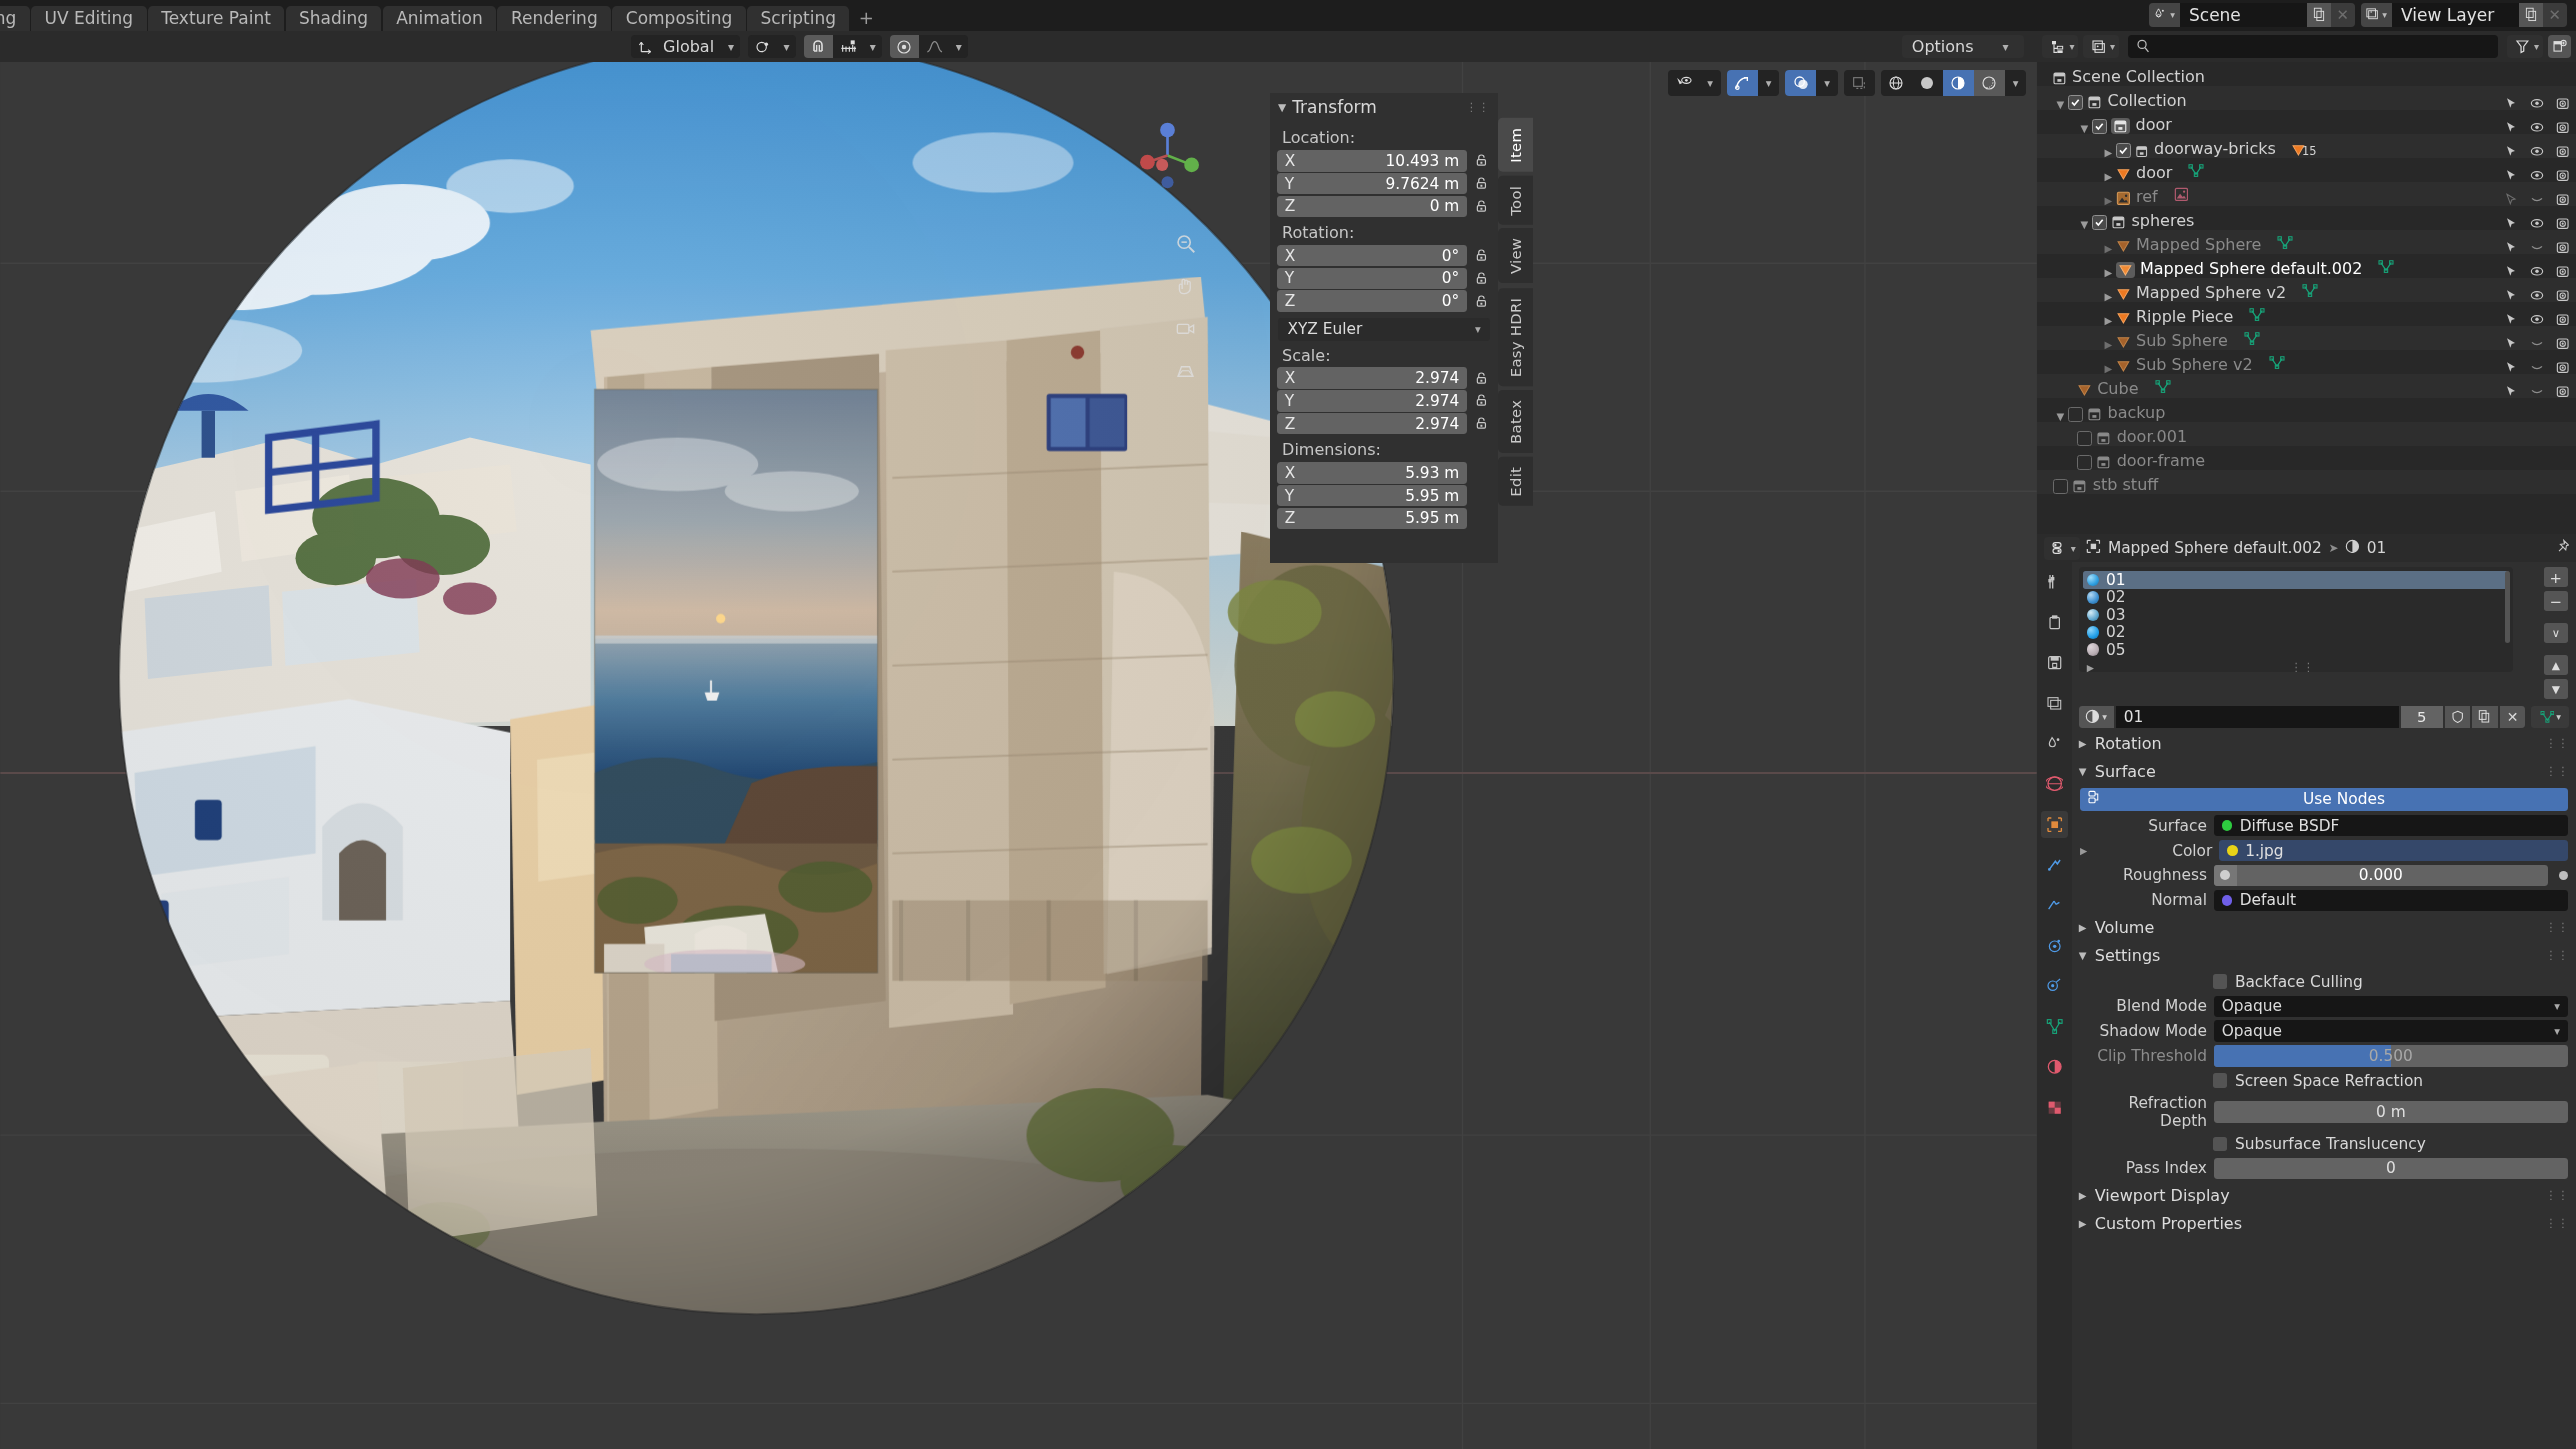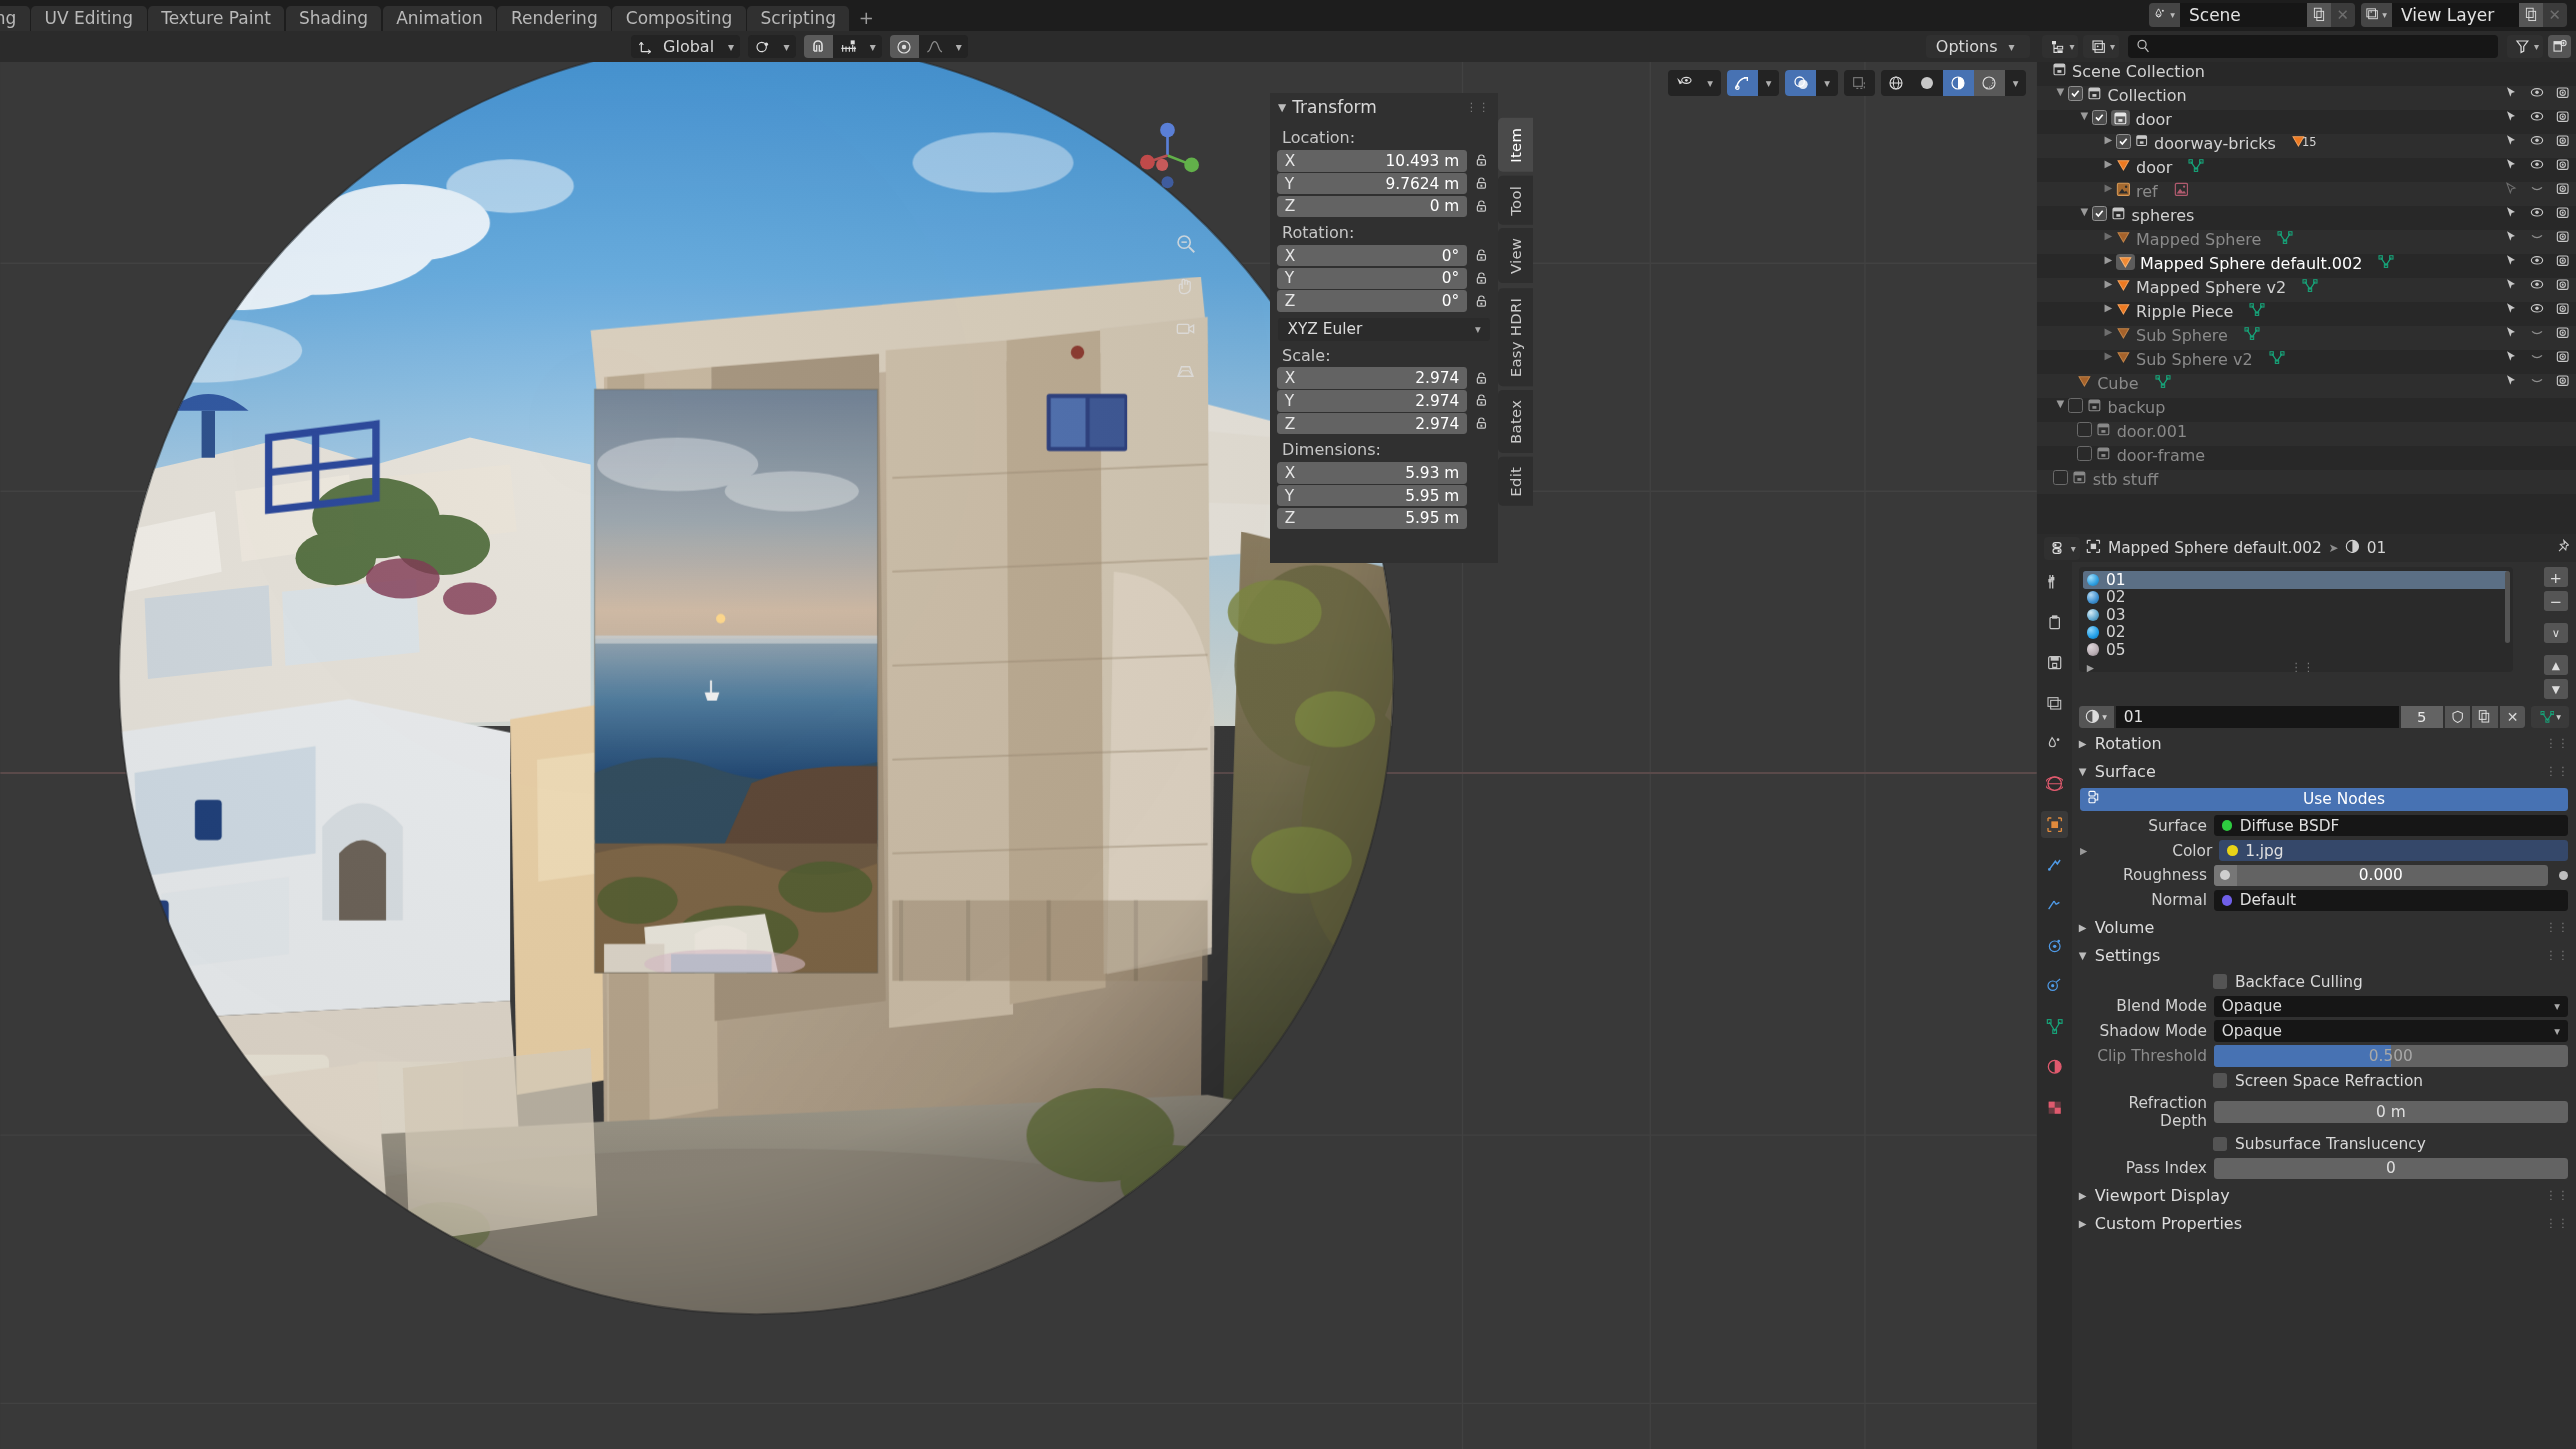--- a/index.html
+++ b/index.html
@@ -33,22 +33,22 @@
     background:#393939; overflow:hidden; }
   #vp-header { position:absolute; left:0; top:0; width:2037px; height:31px;
     background:#2b2b2b; display:flex; align-items:center; }
   .vh-group { display:flex; align-items:center; height:23px; background:#232323;
     border-radius:4px; margin-left:8px; overflow:hidden; }
   .vh-btn { height:23px; min-width:27px; padding:0 6.7px; display:flex; align-items:center;
     justify-content:center; color:#cfcfcf; font-size:15.4px; }
   .vh-btn.on { background:#5a5a5a; }
   .vh-lbl { height:23px; line-height:23px; padding:0 8px 0 2.7px; color:#d5d5d5; font-size:16px; }
   .caret { font-size:12px; color:#b0b0b0; padding:0 6px; }
-  .opt-btn { position:absolute; right:7px; height:23px; background:#303030; border-radius:4px;
-    display:flex; align-items:center; padding:0 9.4px; color:#d8d8d8; font-size:16px; gap:5px; }
+  .opt-btn { position:absolute; right:13px; height:23px; background:#303030; border-radius:4px;
+    display:flex; align-items:center; padding:0 9.4px; color:#d8d8d8; font-size:16px; gap:23px; }
 
   
   #vp-overlays { position:absolute; right:10.7px; top:39px; display:flex; align-items:center; gap:6px; z-index:9; }
   .ov-group { display:flex; align-items:center; background:#232323; border-radius:4px; overflow:hidden; }
   .ov-btn { width:31px; height:25.5px; display:flex; align-items:center; justify-content:center;
     color:#d2d2d2; }
   .ov-btn.blue { background:#4772b3; }
   .ov-btn.grey { background:#595959; }
   .ov-btn.dim { color:#6e6e6e; }
   .ov-car { width:21.5px; height:25.5px; display:flex; align-items:center; justify-content:center;
@@ -92,21 +92,21 @@
   
   #outliner { position:absolute; left:2037px; top:31px; width:539px; height:503px;
     background:#282828; }
   #ol-header { height:31px; background:#2b2b2b; display:flex; align-items:center; padding:0 5.4px; gap:4.7px;}
   .ol-grp { display:flex; align-items:center; height:23px; background:#303030; border-radius:4px;
     padding:0 4px; }
   .ol-ib { width:23px; height:23px; display:flex; align-items:center; justify-content:center; color:#cfcfcf;}
   .ol-search { flex:1; height:23px; background:#161616; border-radius:4px; display:flex;
     align-items:center; padding:0 8px; margin:0 4px; color:#8a8a8a; font-size:14.8px; gap:5.4px;}
   #ol-tree { position:relative; font-size:16px; }
-  .olrow { height:24px; display:flex; align-items:flex-start; position:relative; padding-right:5.4px; }
+  .olrow { height:24px; display:flex; align-items:flex-end; position:relative; padding-right:5.4px; }
   .olrow.z { background:#2e2e2e; }
   .olrow .nm { color:#d2d2d2; white-space:nowrap; }
   .olrow .nm.dim { color:#8a8a8a; }
   .olrow .nm.sel { color:#ffffff; }
   .disc { width:14.8px; display:flex; align-items:center; justify-content:center; color:#9a9a9a; font-size:10px;}
   .cbx { width:14.8px; height:14.8px; border:1.3px solid #8f8f8f; border-radius:2.7px; margin-right:4.7px;
     display:flex; align-items:center; justify-content:center; background:#4a4a4a; }
   .cbx.off { background:#2a2a2a; border-color:#6a6a6a; }
   .cbx svg { width:10.7px; height:10.7px; }
   .ol-right { margin-left:auto; display:flex; align-items:center; gap:9.4px; padding-left:8px;}

